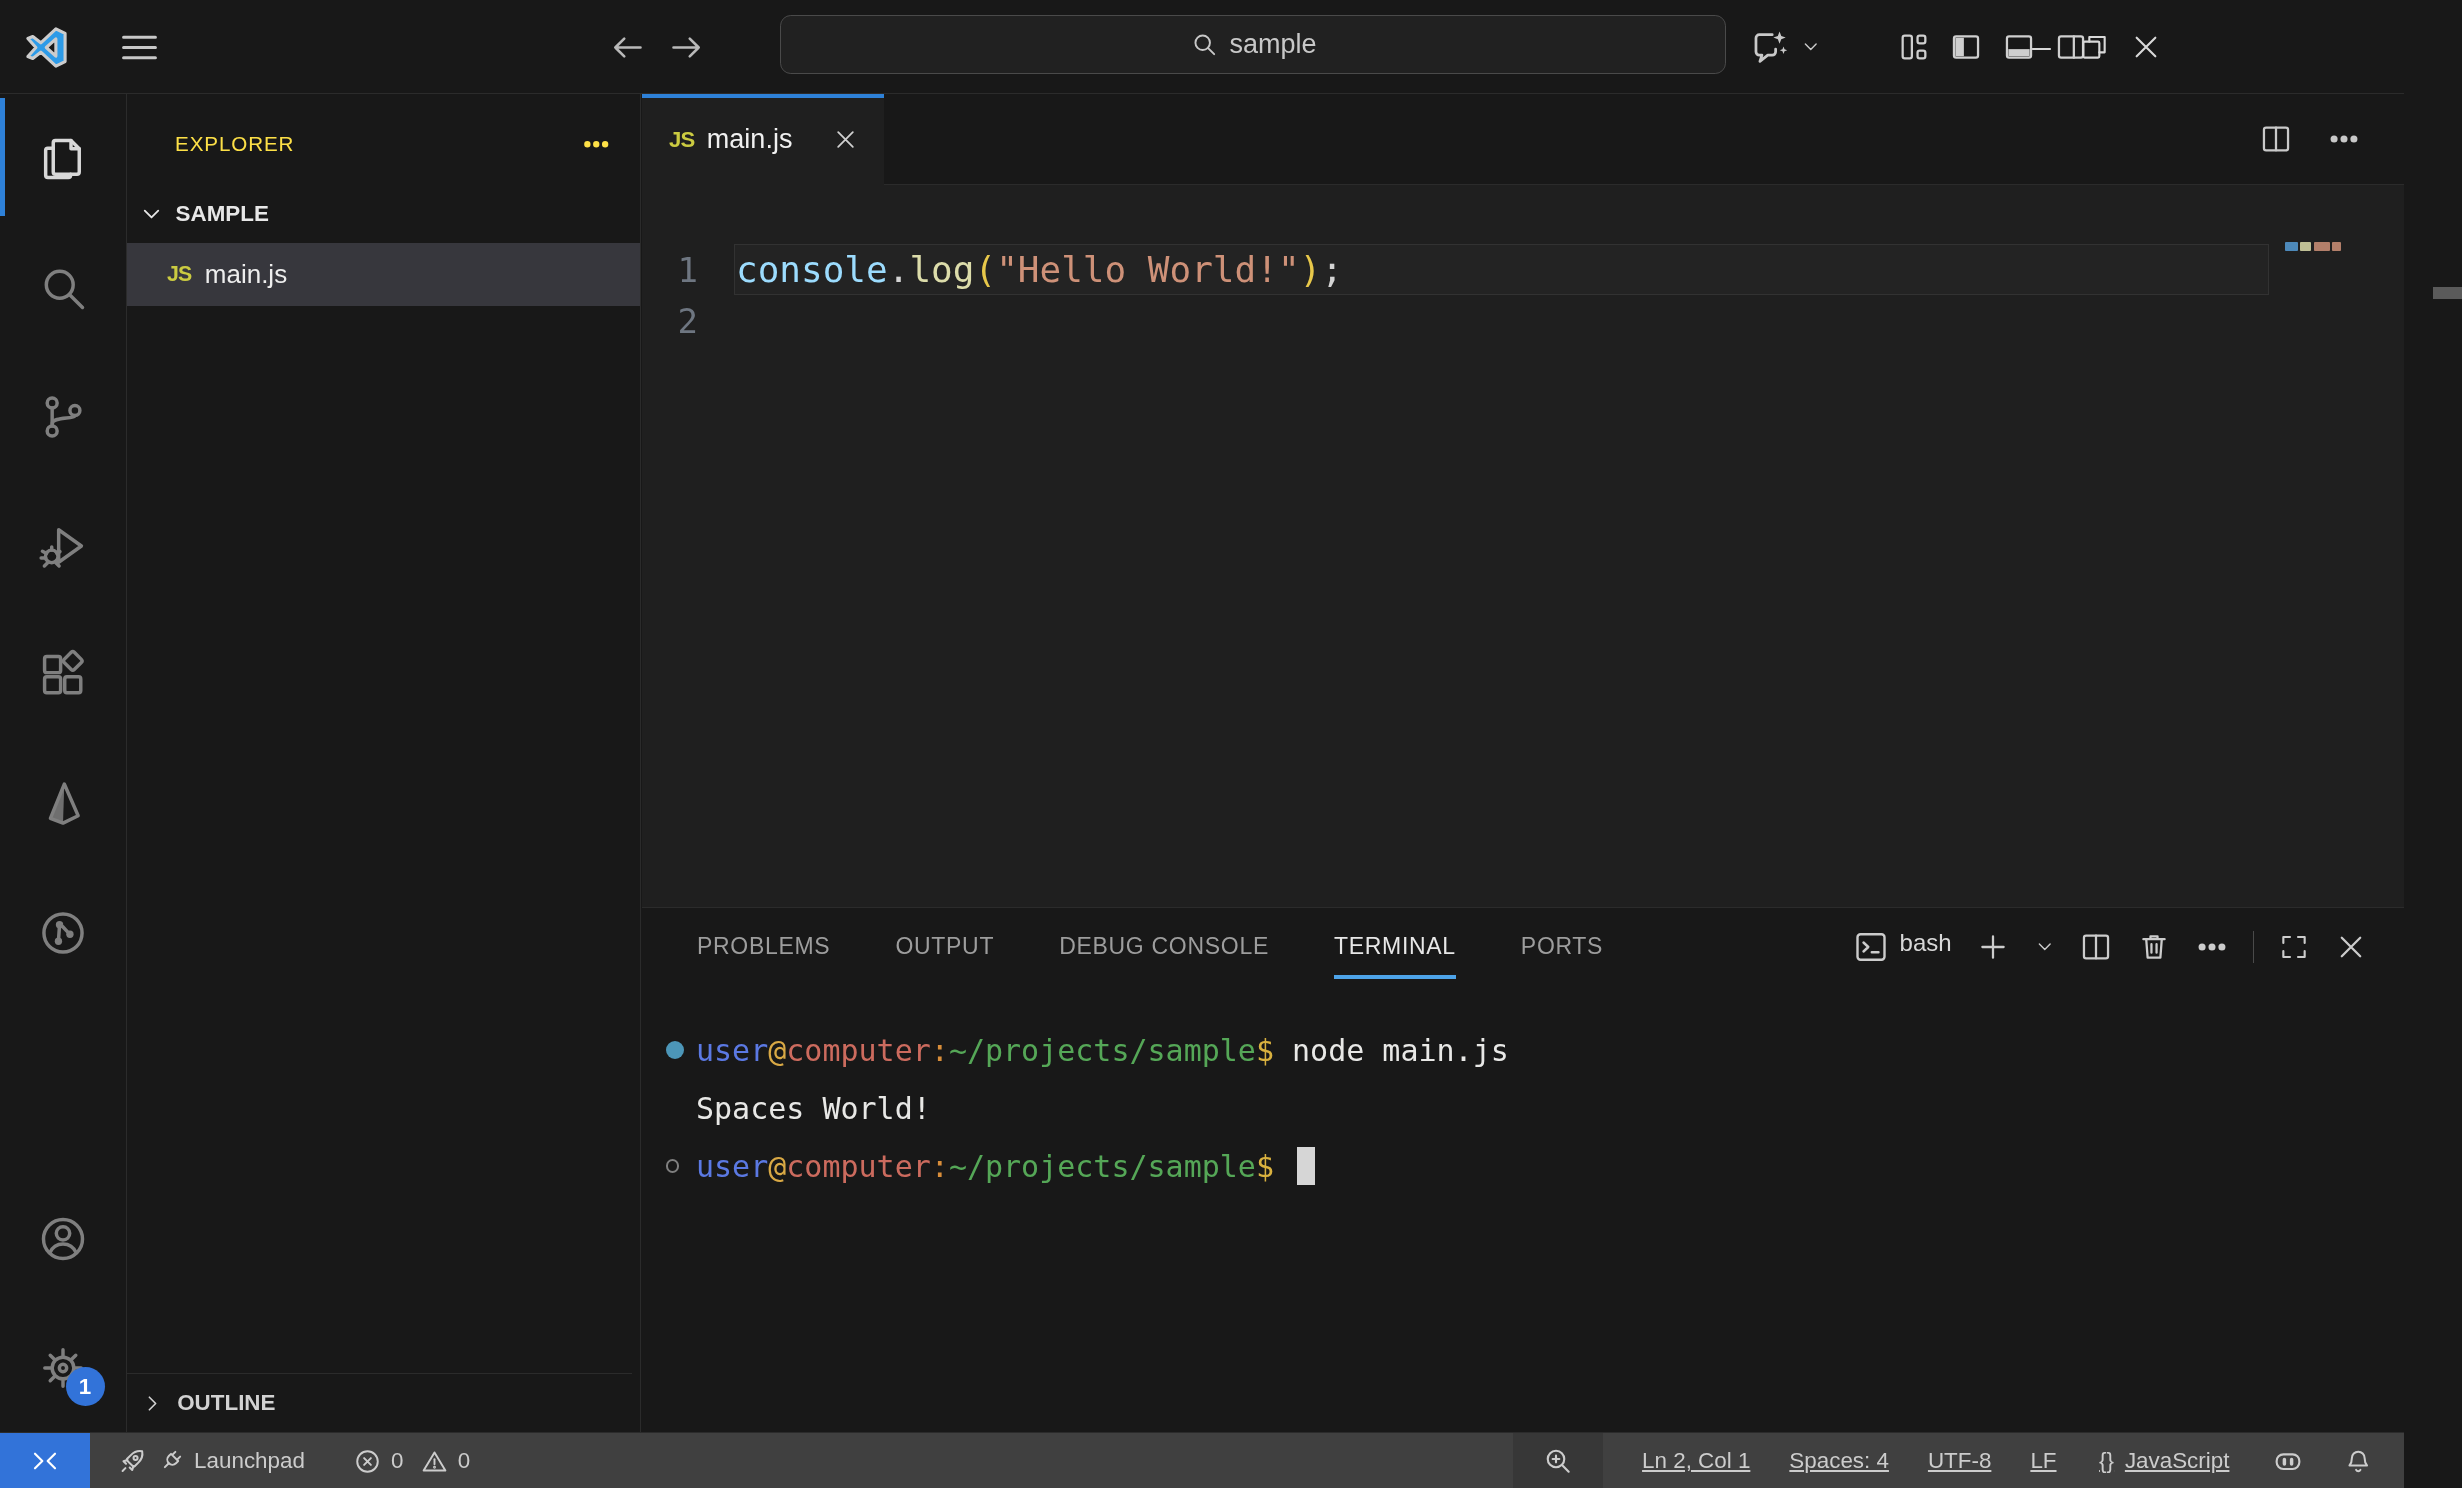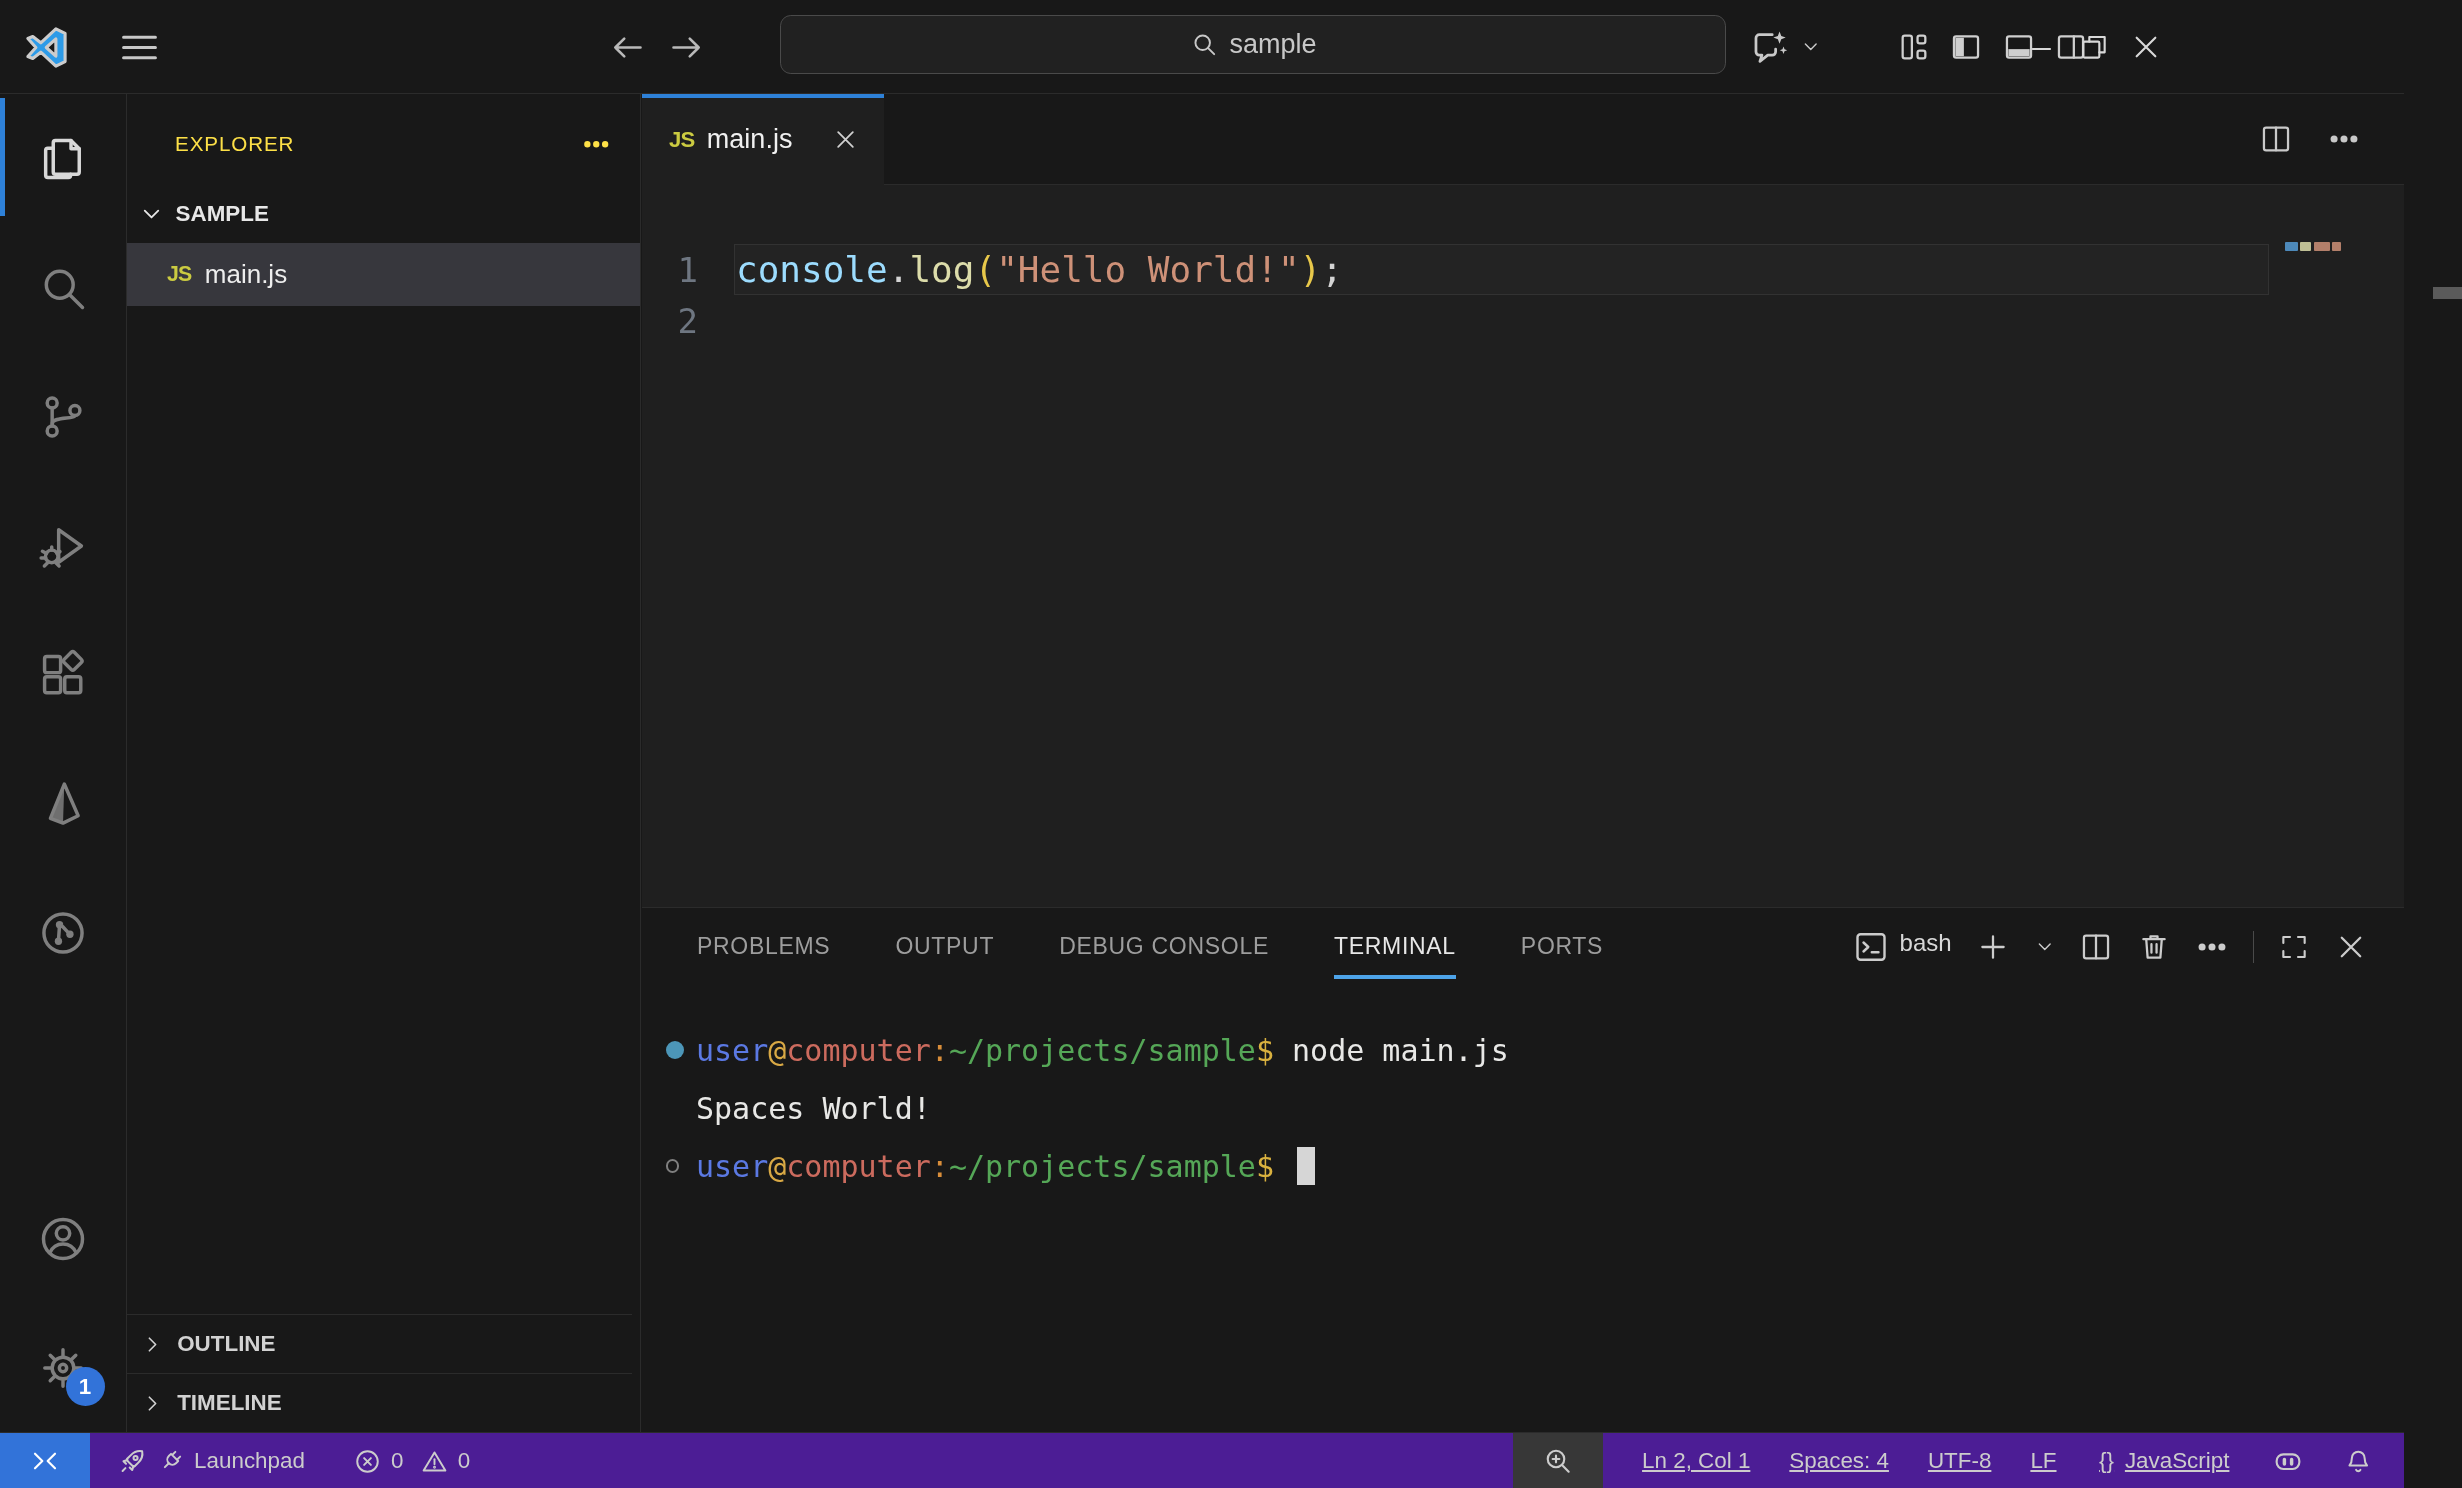--- a/index.html
+++ b/index.html
@@ -90,21 +90,21 @@
   .vdiv { width:0.9px; height:32px; background:#4A4A4A; }
   .term-content { position:absolute; left:0; right:0; top:77px; bottom:0; padding:36px 0 0 54px;
                   font:30px "DejaVu Sans Mono", monospace; }
   .trow { position:relative; height:58px; display:flex; align-items:center; white-space:pre; }
   .tbullet { position:absolute; left:-30.5px; width:18px; height:18px; border-radius:50%; }
   .tbullet.filled { background:#4C96B8; }
   .tbullet.hollow { width:13.5px; height:13.5px; border:2.7px solid #7F7F7F; background:transparent; }
   .tcursor { display:inline-block; width:18px; height:38px; background:#D6D6D6; margin-left:23px; }
 
   
-  .statusbar { position:absolute; left:0; bottom:0; width:100%; height:57px; background:#4c1d95;
+  .statusbar { position:absolute; left:0; bottom:0; width:100%; height:57px; background:#404040;
                border-top:0.9px solid #2B2B2B; font-size:22.4px; color:#CCCCCC;margin-top:15px; }
   .sb-left { position:absolute; left:0; top:0; bottom:0; display:flex; align-items:center; }
   .remote-box { width:90px; height:100%; background:#3273D9; color:#fff;
                 display:flex; align-items:center; justify-content:center; }
   .sb-item { display:flex; align-items:center; gap:9px; height:100%; padding:0 3.6px; }
   .sb-right { position:absolute; right:30.5px; top:0; bottom:0; display:flex; align-items:center; gap:39px;text-decoration:underline; }
   .zoom-box { width:90px; height:100%; background:#373737; display:flex; align-items:center; justify-content:center; }
 </style>
 </head>
 <body>
@@ -293,26 +293,20 @@
       <div class="ex-file">
         <span class="js-badge">JS</span>
         <span>main.js</span>
       </div>
       <div class="ex-bottom">
         <div class="ex-brow">
           <svg class="ic" viewBox="0 0 24 24" width="25" height="25">
               <path d="M9 6l6 6-6 6"></path>
             </svg>
           <span>OUTLINE</span>
-        </div>
-        <div class="ex-brow">
-          <svg class="ic" viewBox="0 0 24 24" width="25" height="25">
-              <path d="M9 6l6 6-6 6"></path>
-            </svg>
-          <span>TIMELINE</span>
         </div>
       </div>
     </div>
 
     <div class="editor-region">
       <div class="tabbar">
         <div class="tab">
           <span class="js-badge">JS</span>
           <span>main.js</span>
           <span class="tab-close">

